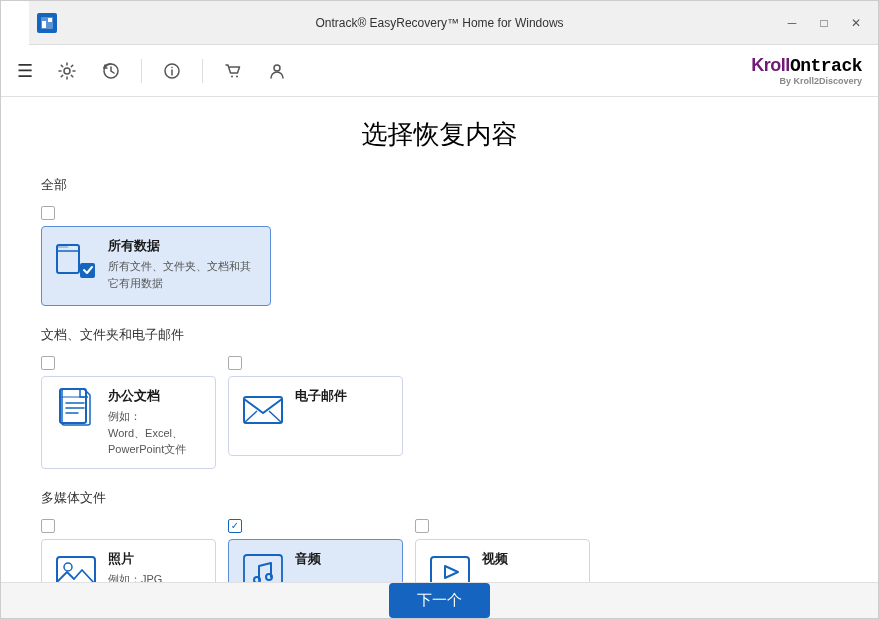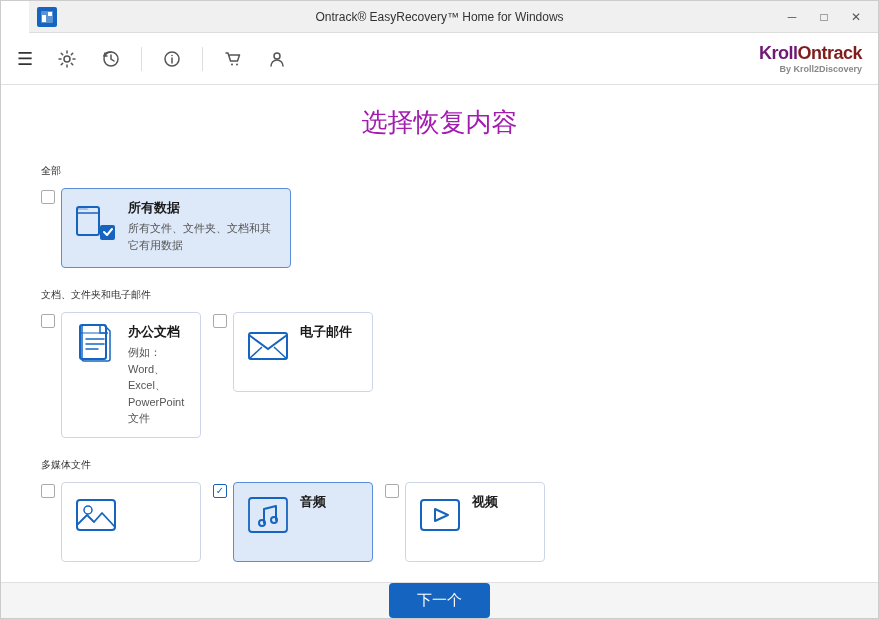--- a/index.html
+++ b/index.html
@@ -8,21 +8,21 @@
       background: #fff;
       width: 879px;
       height: 619px;
       overflow: hidden;
       display: flex;
       flex-direction: column;
       border: 1px solid #ccc;
     }
     
     .titlebar {
-      height: 32px;
+      height: 44px;
       background: #f0f0f0;
       display: flex;
       align-items: center;
       justify-content: space-between;
       padding: 0 8px;
       border-bottom: 1px solid #ddd;
       flex-shrink: 0;
       margin-left: 28px;
     }
     .titlebar-left {
@@ -104,67 +104,68 @@
       display: flex;
       align-items: center;
     }
     .brand-logo {
       font-size: 18px;
       font-weight: bold;
       color: #1a1a1a;
       letter-spacing: -0.5px;
     }
     .brand-logo span.on { color: #701a75; }
-    .brand-logo span.track { color: #7f1d1d; font-weight: bold; }
+    .brand-logo span.track { color: #000000; font-weight: bold; font-family: Liberation Mono, monospace; }
     .brand-sub {
       font-size: 9px;
       color: #888;
       display: block;
       text-align: right;
       font-weight: bold;
     }
 
     
     .main {
       flex: 1;
       padding: 20px 40px;
       overflow: auto;
     }
     .page-title {
       font-size: 26px;
       font-weight: 400;
-      color: #a21caf;
+      color: #000000;
       text-align: center;
       margin-bottom: 24px;
     }
 
     
     .section-label {
-      font-size: 10px;
+      font-size: 13px;
       color: #333;
       margin-bottom: 10px;
       font-weight: 400;
     }
 
     
     .card-row {
       display: flex;
       gap: 12px;
       margin-bottom: 20px;
       align-items: flex-start;
     }
 
     .card-wrapper {
       display: flex;
       align-items: flex-start;
       gap: 6px;
+      flex-direction: column;
     }
 
     .card {
-      width: 140px;
+      width: 175px;
       min-height: 80px;
       border: 1.5px solid #ccd6e8;
       border-radius: 4px;
       padding: 10px 12px;
       display: flex;
       align-items: flex-start;
       gap: 10px;
       background: #fff;
       cursor: pointer;
       transition: background 0.1s;
@@ -398,20 +399,24 @@
       <div class="checkbox"></div>
       <div class="card">
         <div class="card-icon">
           <svg width="44" height="40" viewBox="0 0 44 40" fill="none">
             <rect x="3" y="5" width="38" height="30" rx="3" fill="none" stroke="#1565c0" stroke-width="2"></rect>
             <circle cx="14" cy="15" r="4" fill="none" stroke="#1565c0" stroke-width="1.5"></circle>
             <polyline points="3,30 13,20 20,27 28,18 41,32" fill="none" stroke="#1565c0" stroke-width="1.8" stroke-linejoin="round"></polyline>
 
           </svg>
         </div>
+        <div class="card-text">
+          <div class="card-title">照片</div>
+          <div class="card-desc">例如：JPG、PNG、BMP等</div>
+        </div>
       </div>
     </div>
 
     <div class="card-wrapper">
       <div class="checkbox checked"></div>
       <div class="card selected">
         <div class="card-icon">
           <svg width="44" height="40" viewBox="0 0 44 40" fill="none">
             <rect x="3" y="3" width="38" height="34" rx="3" fill="#dde8f8" stroke="#1565c0" stroke-width="1.8"></rect>
 

